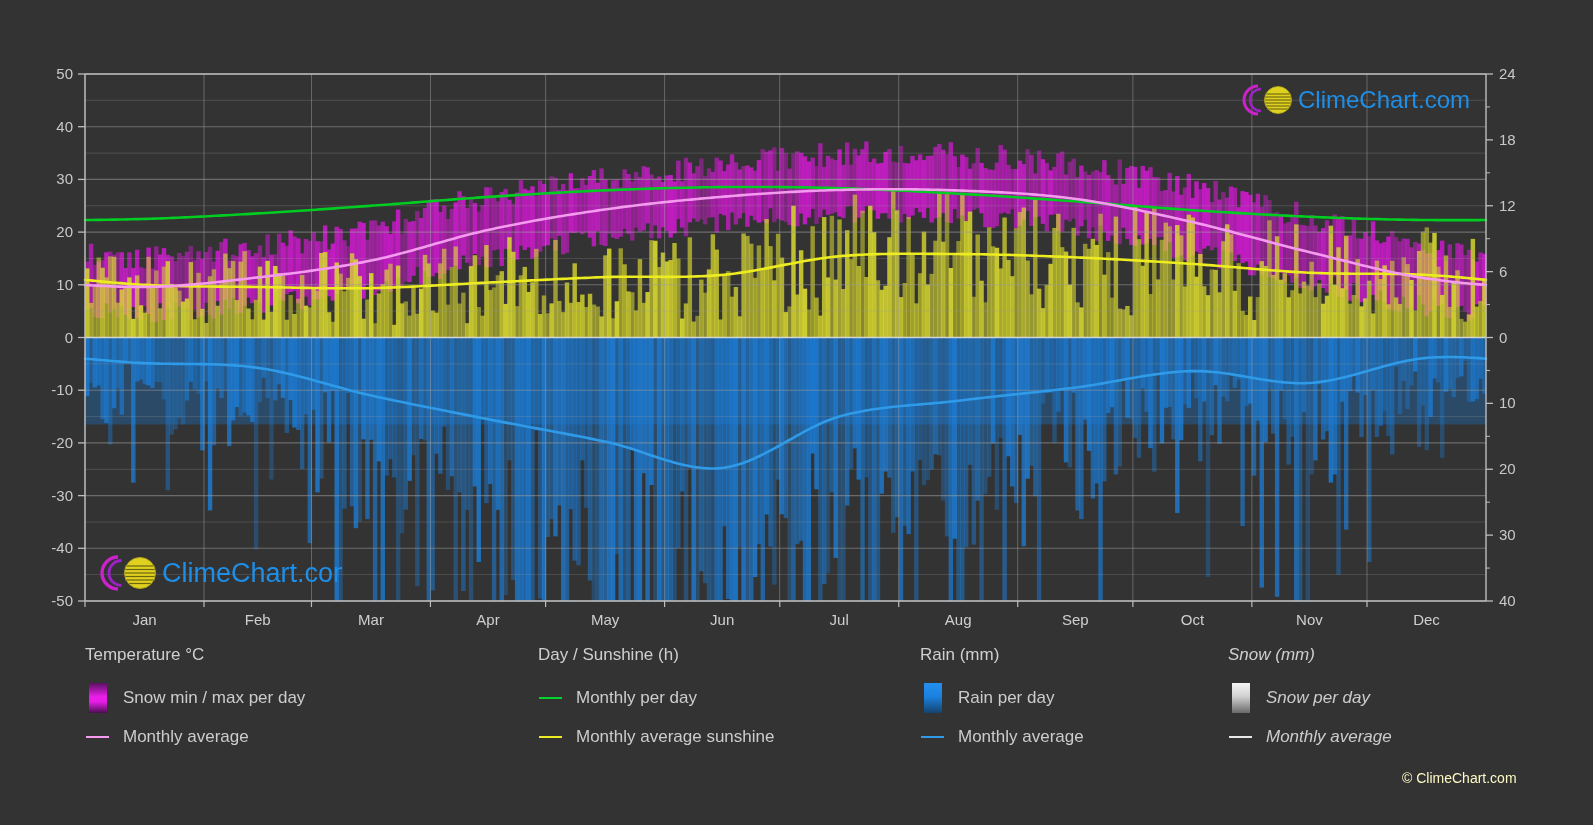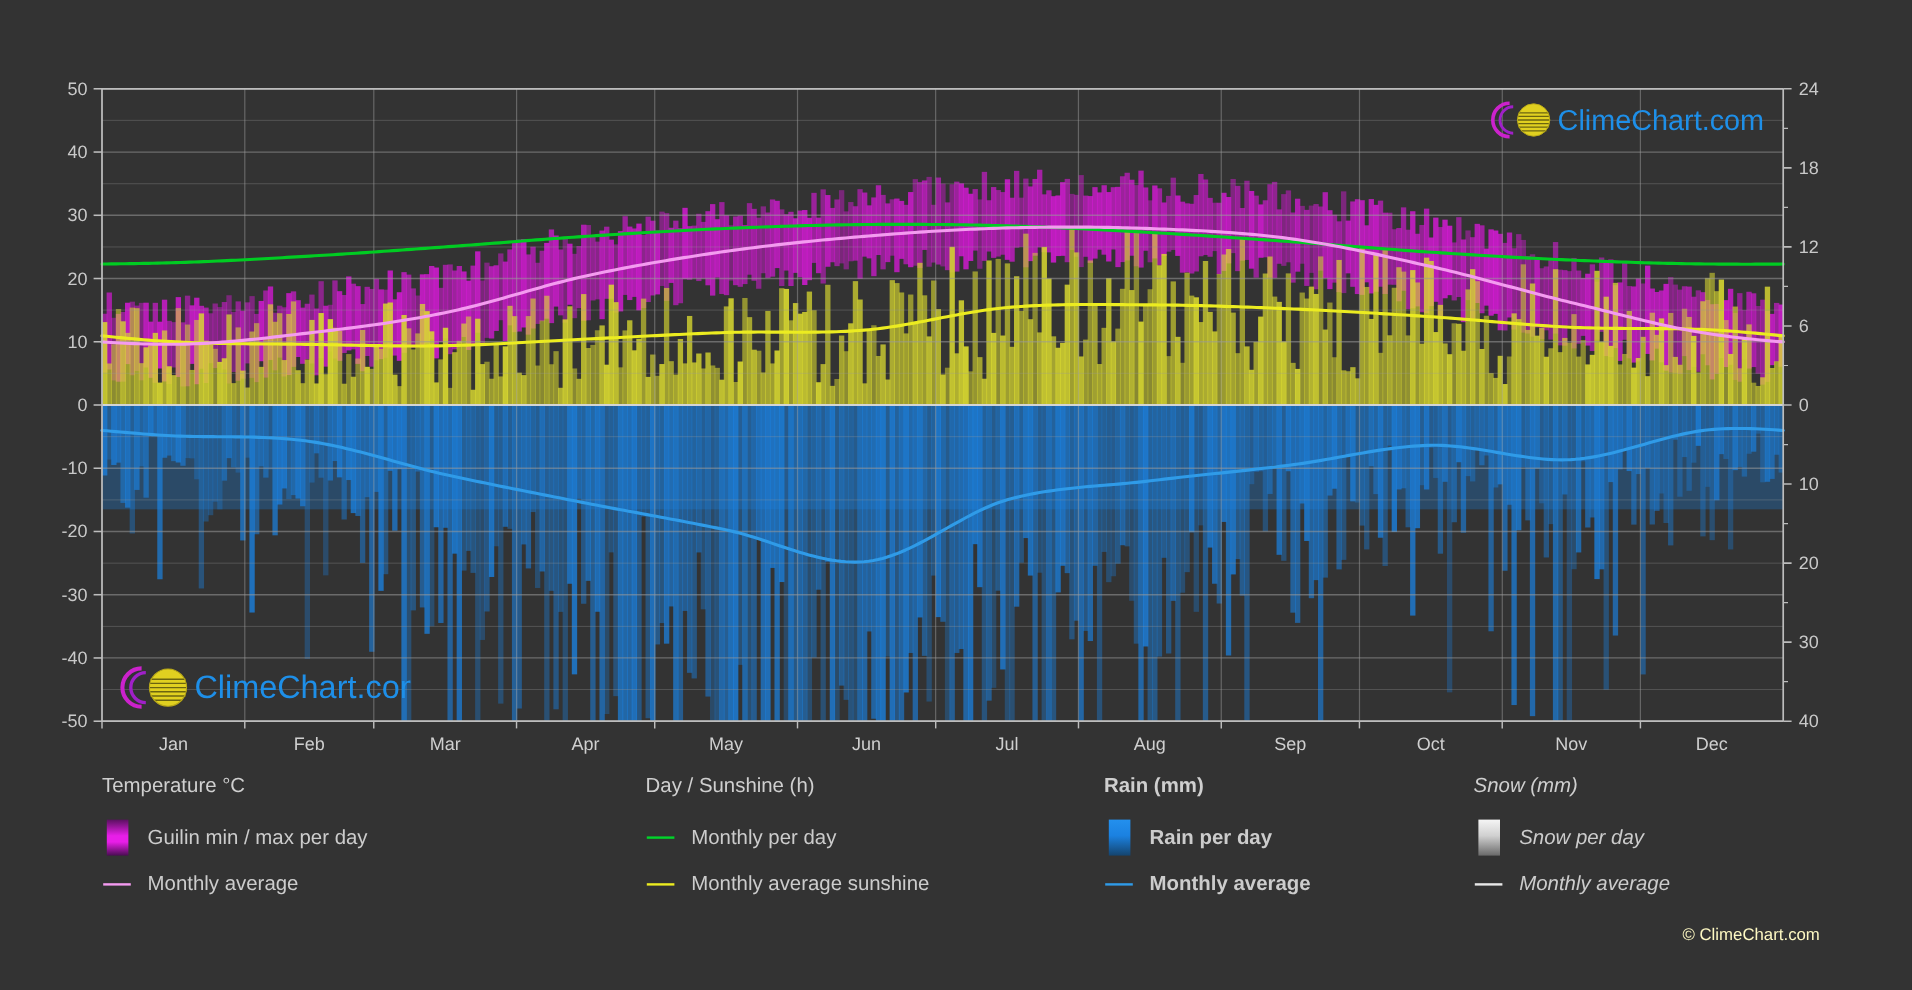--- a/index.html
+++ b/index.html
@@ -1432,39 +1432,39 @@
       <circle cx="48" cy="23" r="15.5" fill="none" stroke="#b8a818" stroke-width="0.9"></circle>
     </g>
     <text x="70" y="32" font-family="Liberation Sans, sans-serif" font-size="27" fill="#1e8fe8">ClimeChart.com</text>
   </svg>
 
   <div class="legend" id="legend">
       <div class="legend-col" style="left: 85px;">
         <div class="legend-head">Temperature °C</div>
         <div class="legend-row">
           <span class="legend-key" style="width: 18px; min-width: 18px; height: 30px; margin-left: 4px; margin-right: 16px; background: linear-gradient(rgb(90, 16, 96) 0%, rgb(232, 30, 232) 45%, rgb(232, 30, 232) 62%, rgb(74, 12, 82) 100%);"></span>
-          <span class="legend-label">Guilin min / max per day</span>
+          <span class="legend-label">Snow min / max per day</span>
         </div>
         <div class="legend-row">
           <span class="legend-key line" style="color: rgb(244, 155, 240);"></span>
           <span class="legend-label">Monthly average</span>
         </div>
       </div>
       <div class="legend-col" style="left: 538px;">
         <div class="legend-head">Day / Sunshine (h)</div>
         <div class="legend-row">
           <span class="legend-key line" style="color: rgb(0, 212, 42);"></span>
           <span class="legend-label">Monthly per day</span>
         </div>
         <div class="legend-row">
           <span class="legend-key line" style="color: rgb(236, 236, 32);"></span>
           <span class="legend-label">Monthly average sunshine</span>
         </div>
       </div>
-      <div class="legend-col" style="left: 920px; font-weight: bold;">
+      <div class="legend-col" style="left: 920px;">
         <div class="legend-head">Rain (mm)</div>
         <div class="legend-row">
           <span class="legend-key" style="width: 18px; min-width: 18px; height: 30px; margin-left: 4px; margin-right: 16px; background: linear-gradient(rgb(35, 144, 238) 0%, rgb(27, 129, 224) 45%, rgb(20, 68, 110) 100%);"></span>
           <span class="legend-label">Rain per day</span>
         </div>
         <div class="legend-row">
           <span class="legend-key line" style="color: rgb(47, 155, 232);"></span>
           <span class="legend-label">Monthly average</span>
         </div>
       </div>

